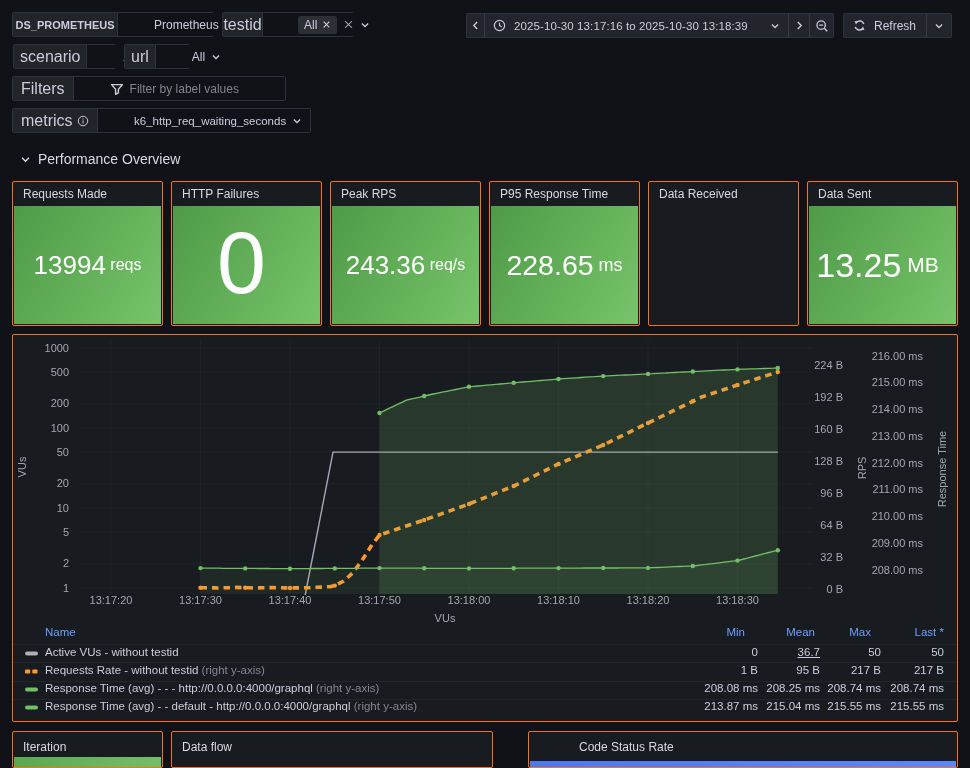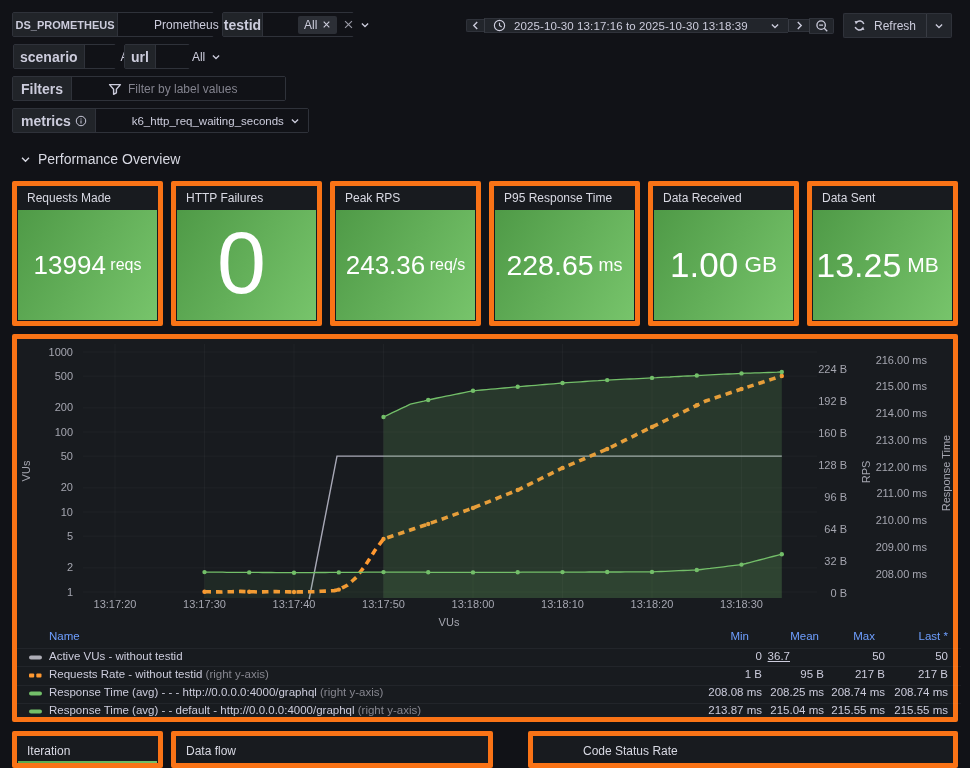--- a/index.html
+++ b/index.html
@@ -1,22 +1,22 @@
 <!DOCTYPE html>
 <html><head>
 <meta charset="utf-8">
 <style>
   * { margin:0; padding:0; box-sizing:border-box; }
   html,body { width:970px; height:768px; background:#111217; font-family:"Liberation Sans",sans-serif; overflow:hidden; position:relative; }
   .abs { position:absolute; }
   .ctl { position:absolute; display:flex; align-items:stretch; border:1px solid #2f323a; border-radius:2px; height:25px; }
-  .ctl .lbl { background:#212429; color:#ccccdc; font-size:14px; font-weight:700; display:flex; align-items:center; padding:0 8px; white-space:nowrap; border-right:1px solid #2f323a;}
+  .ctl .lbl { background:#212429; color:#ccccdc; font-size:16px; font-weight:400; display:flex; align-items:center; padding:0 8px; white-space:nowrap; border-right:1px solid #2f323a;}
   .ctl .val { background:#111217; color:#ccccdc; font-size:12px; display:flex; align-items:center; padding:0 8px; gap:6px; white-space:nowrap;margin-left:28px;}
   .chev { width:10px; height:10px; }
-  .panel { position:absolute; background:#181b1f; border:5px solid #f97316; border-radius:2px; }
+  .panel { position:absolute; background:#181b1f; border:1px solid #f97316; border-radius:2px; }
   .ptitle { color:#d8d9e3; font-size:12px; font-weight:500; padding:5px 10px; white-space:nowrap; }
   .statbody { position:absolute; left:1px; right:1px; bottom:1px; top:24px; background:linear-gradient(120deg,#4f9a47,#77c46b); display:flex; align-items:center; justify-content:center; color:#fff; }
   .tbtn { background:#22252b; border:1px solid #2f323a; display:flex; align-items:center; color:#ccccdc; }
 </style>
 </head>
 <body>
 
 <div class="ctl" style="left:12px; top:12px; width:202px;">
   <div class="lbl" style="font-weight:700; font-size:11px; width:105px; justify-content:center;">DS_PROMETHEUS</div>
   <div class="val" style="flex:1; justify-content:space-between;">Prometheus
@@ -77,21 +77,21 @@
         <path d="M8 7.2 V11.4 M8 4.6 V6"></path>
       </svg>
   </div>
   <div class="val" style="font-size:11.5px;">k6_http_req_waiting_seconds
     <svg class="chev" viewBox="0 0 16 16" fill="none" stroke="#ccccdc" stroke-width="2">
         <path d="M3 5.5 L8 10.5 L13 5.5"></path>
       </svg>
   </div>
 </div>
 
-<div class="abs" style="left:466px; top:13px; height:25px; display:flex;align-items:center;">
+<div class="abs" style="left:466px; top:13px; height:25px; display:flex;">
   <div class="tbtn" style="border-radius:2px 0 0 2px; width:18px; justify-content:center; border-right:none;">
     <svg width="11" height="11" viewBox="0 0 16 16" fill="none" stroke="#ccccdc" stroke-width="2">
         <path d="M10.5 3 L5.5 8 L10.5 13"></path>
       </svg>
   </div>
   <div class="tbtn" style="border-right:none; border-left:1px solid #393c44; width:304px; padding:0 8px; gap:8px;">
     <svg width="13" height="13" viewBox="0 0 16 16" fill="none" stroke="#ccccdc" stroke-width="1.4">
         <circle cx="8" cy="8" r="6.3"></circle>
         <path d="M8 4.5 V8 L10.7 9.8"></path>
       </svg>
@@ -158,24 +158,20 @@
 </div>
 <div class="panel" style="left:489px; top:181px; width:151px; height:145px;">
   <div class="ptitle">P95 Response Time</div>
   <div class="statbody">
       <span style="font-size:28.5px; font-weight:500;">228.65</span>
       <span style="font-size:18px; font-weight:500;">&nbsp;ms</span>
     </div>
 </div>
 <div class="panel" style="left:648px; top:181px; width:151px; height:145px;">
   <div class="ptitle">Data Received</div>
-  <div class="statbody">
-      <span style="font-size:35px; font-weight:500;">1.00</span>
-      <span style="font-size:22.5px; font-weight:500;">&nbsp;GB</span>
-    </div>
 </div>
 <div class="panel" style="left:807px; top:181px; width:151px; height:145px;">
   <div class="ptitle">Data Sent</div>
   <div class="statbody" style="padding-right:10px;">
       <span style="font-size:34px; font-weight:500;">13.25</span>
       <span style="font-size:21px; font-weight:500;">&nbsp;MB</span>
     </div>
 </div>
 
 <div class="panel" style="left:12px; top:334px; width:946px; height:388px;" id="chartpanel">
@@ -289,21 +285,21 @@
 <span style="position:absolute; top:3px; width:100px; text-align:right; left:702px;">Mean</span>
 <span style="position:absolute; top:3px; width:100px; text-align:right; left:758px;">Max</span>
 <span style="position:absolute; top:3px; width:100px; text-align:right; left:831px;">Last *</span>
 </div>
 <div style="position:relative; height:18.3px; border-top:1px solid rgba(204,204,220,0.06);">
 <span style="position:absolute; left:12px; top:5.5px; line-height:0; display:block;"><svg width="13" height="5" viewBox="0 0 13 5">
             <rect y="0.5" width="13" height="4" rx="2" fill="#aeaeb7"></rect>
           </svg></span>
 <span style="position:absolute; left:32px; top:0.5px; white-space:nowrap;">Active VUs - without testid<span style="color:#86868f;"></span></span>
 <span style="position:absolute; top:0.5px; width:110px; text-align:right; left:635px;">0</span>
-<span style="position:absolute; top:0.5px; width:110px; text-align:right; left:663px;text-decoration:underline;">36.7</span>
+<span style="position:absolute; top:0.5px; width:110px; text-align:right; left:697px;text-decoration:underline;">36.7</span>
 <span style="position:absolute; top:0.5px; width:110px; text-align:right; left:758px;">50</span>
 <span style="position:absolute; top:0.5px; width:110px; text-align:right; left:821px;">50</span>
 </div>
 <div style="position:relative; height:18.3px; border-top:1px solid rgba(204,204,220,0.06);">
 <span style="position:absolute; left:12px; top:5.5px; line-height:0; display:block;"><svg width="13" height="5" viewBox="0 0 13 5">
             <rect y="0.5" width="5.2" height="4" rx="1" fill="#ff9830"></rect>
             <rect x="7.3" y="0.5" width="5.2" height="4" rx="1" fill="#ff9830"></rect>
           </svg></span>
 <span style="position:absolute; left:32px; top:0.5px; white-space:nowrap;">Requests Rate - without testid<span style="color:#86868f;"> (right y-axis)</span></span>
 <span style="position:absolute; top:0.5px; width:110px; text-align:right; left:635px;">1 B</span>

